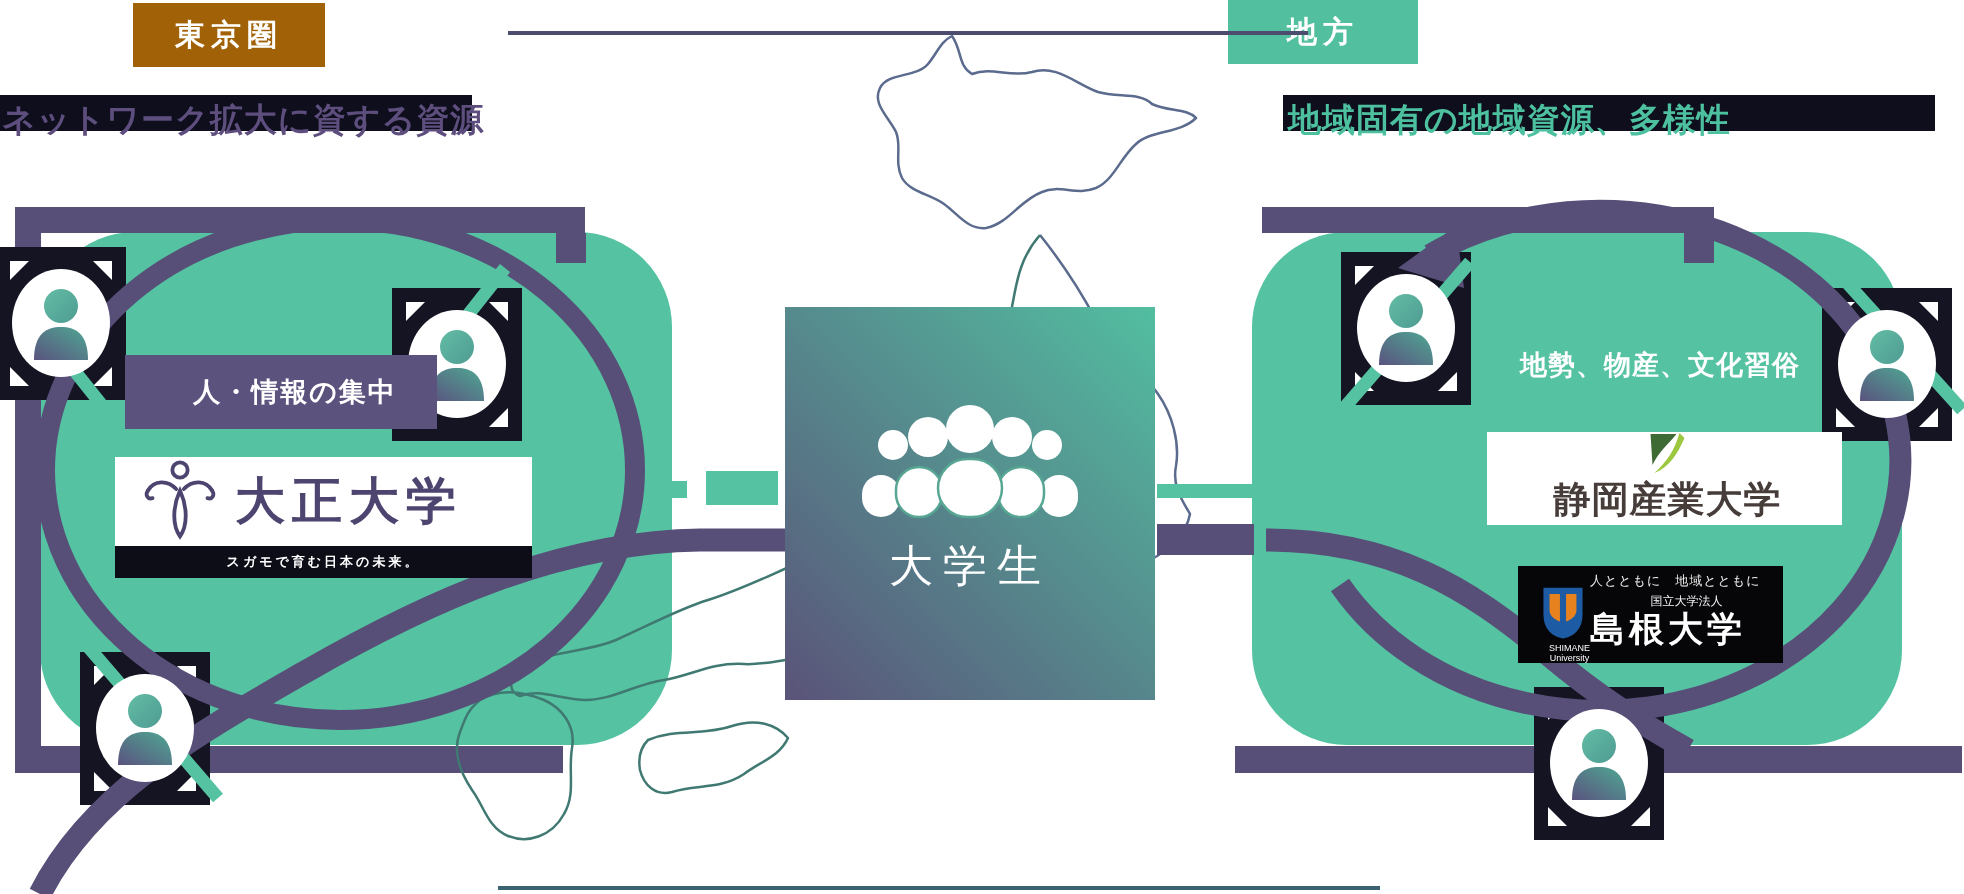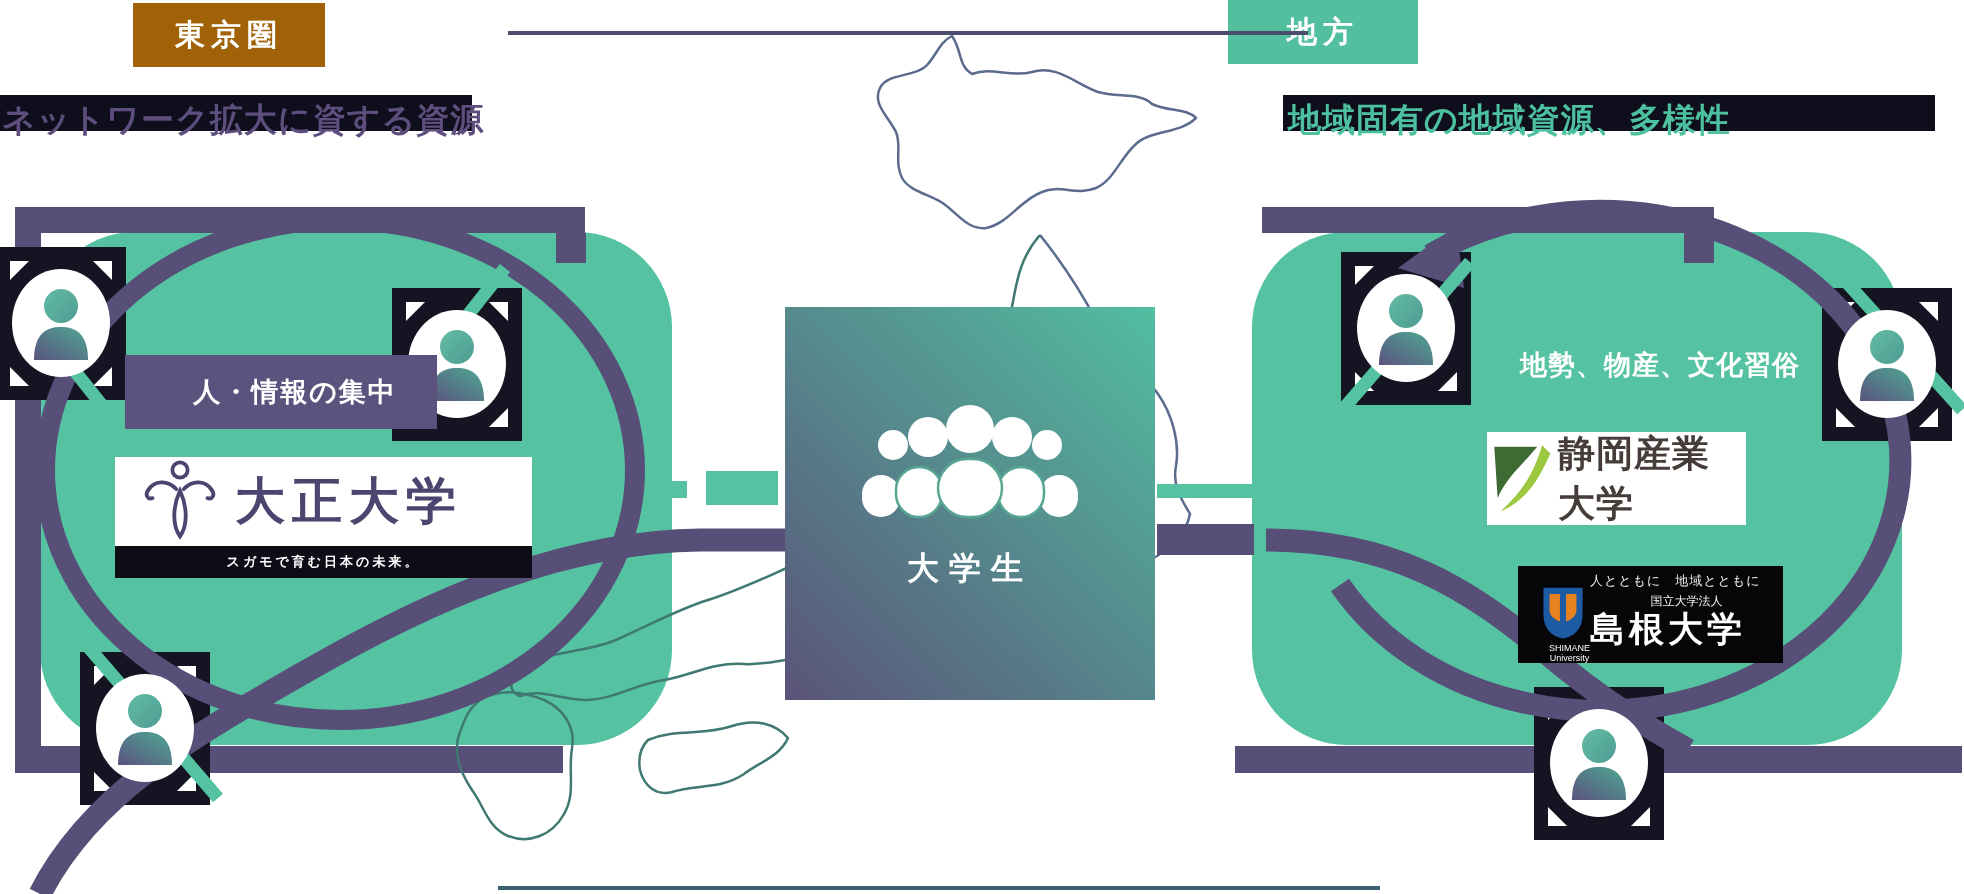--- a/index.html
+++ b/index.html
@@ -24,30 +24,30 @@
   #heading-right{left:1288px;color:#4CC09F;}
   
   #left-tag{left:125px;top:355px;width:284px;height:74px;background:#5C527E;color:#fff;
             font-size:27px;font-weight:bold;letter-spacing:2px;text-align:center;line-height:74px;padding-left:28px;}
   #right-tag{left:1520px;top:347px;color:#fff;font-size:27px;font-weight:bold;
              letter-spacing:1px;white-space:nowrap;}
   
   #center-box{left:785px;top:307px;width:370px;height:393px;
               background:linear-gradient(45deg,#5A5379 0%,#52BEA0 100%);
               display:flex;flex-direction:column;align-items:center;}
-  #center-label{margin-top:22px;color:#fff;font-size:32px;font-weight:bold;letter-spacing:10px;}
+  #center-label{margin-top:12px;color:#fff;font-size:44px;font-weight:normal;letter-spacing:10px;}
   
   #taisho-logo{left:115px;top:457px;width:417px;height:149px;}
   #taisho-main{width:100%;height:89px;background:#fff;display:flex;align-items:center;}
   #taisho-name{font-size:50px;font-weight:bold;color:#4E4470;letter-spacing:7px;margin-left:10px;}
   #taisho-tagline{width:100%;height:32px;background:#0D0D18;color:#fff;font-size:13px;
                   font-weight:bold;letter-spacing:3px;text-align:center;line-height:32px;}
   
-  #shizuoka-logo{left:1487px;top:432px;width:259px;height:93px;background:#fff;
-                 display:flex;align-items:center;}
+  #shizuoka-logo{left:1487px;top:432px;width:355px;height:93px;background:#fff;
+                 display:flex;align-items:center;flex-direction:column;}
   #shizuoka-name{font-size:37px;font-weight:bold;color:#463C39;letter-spacing:1px;margin-left:6px;}
   
   #shimane-logo{left:1518px;top:566px;width:265px;height:97px;background:#060608;
                 display:flex;color:#fff;}
   #shimane-left{width:72px;display:flex;flex-direction:column;align-items:flex-end;padding-top:20px;}
   #shimane-en{font-size:9px;line-height:10px;text-align:center;margin-top:2px;}
   #shimane-right{flex:1;padding-top:6px;}
   #shimane-line1{font-size:13px;letter-spacing:1px;color:#EDEDED;}
   #shimane-line2{font-size:12px;margin-top:3px;color:#F5F5F5;text-align:center;}
   #shimane-name{font-size:35px;font-weight:bold;letter-spacing:4px;line-height:38px;}

